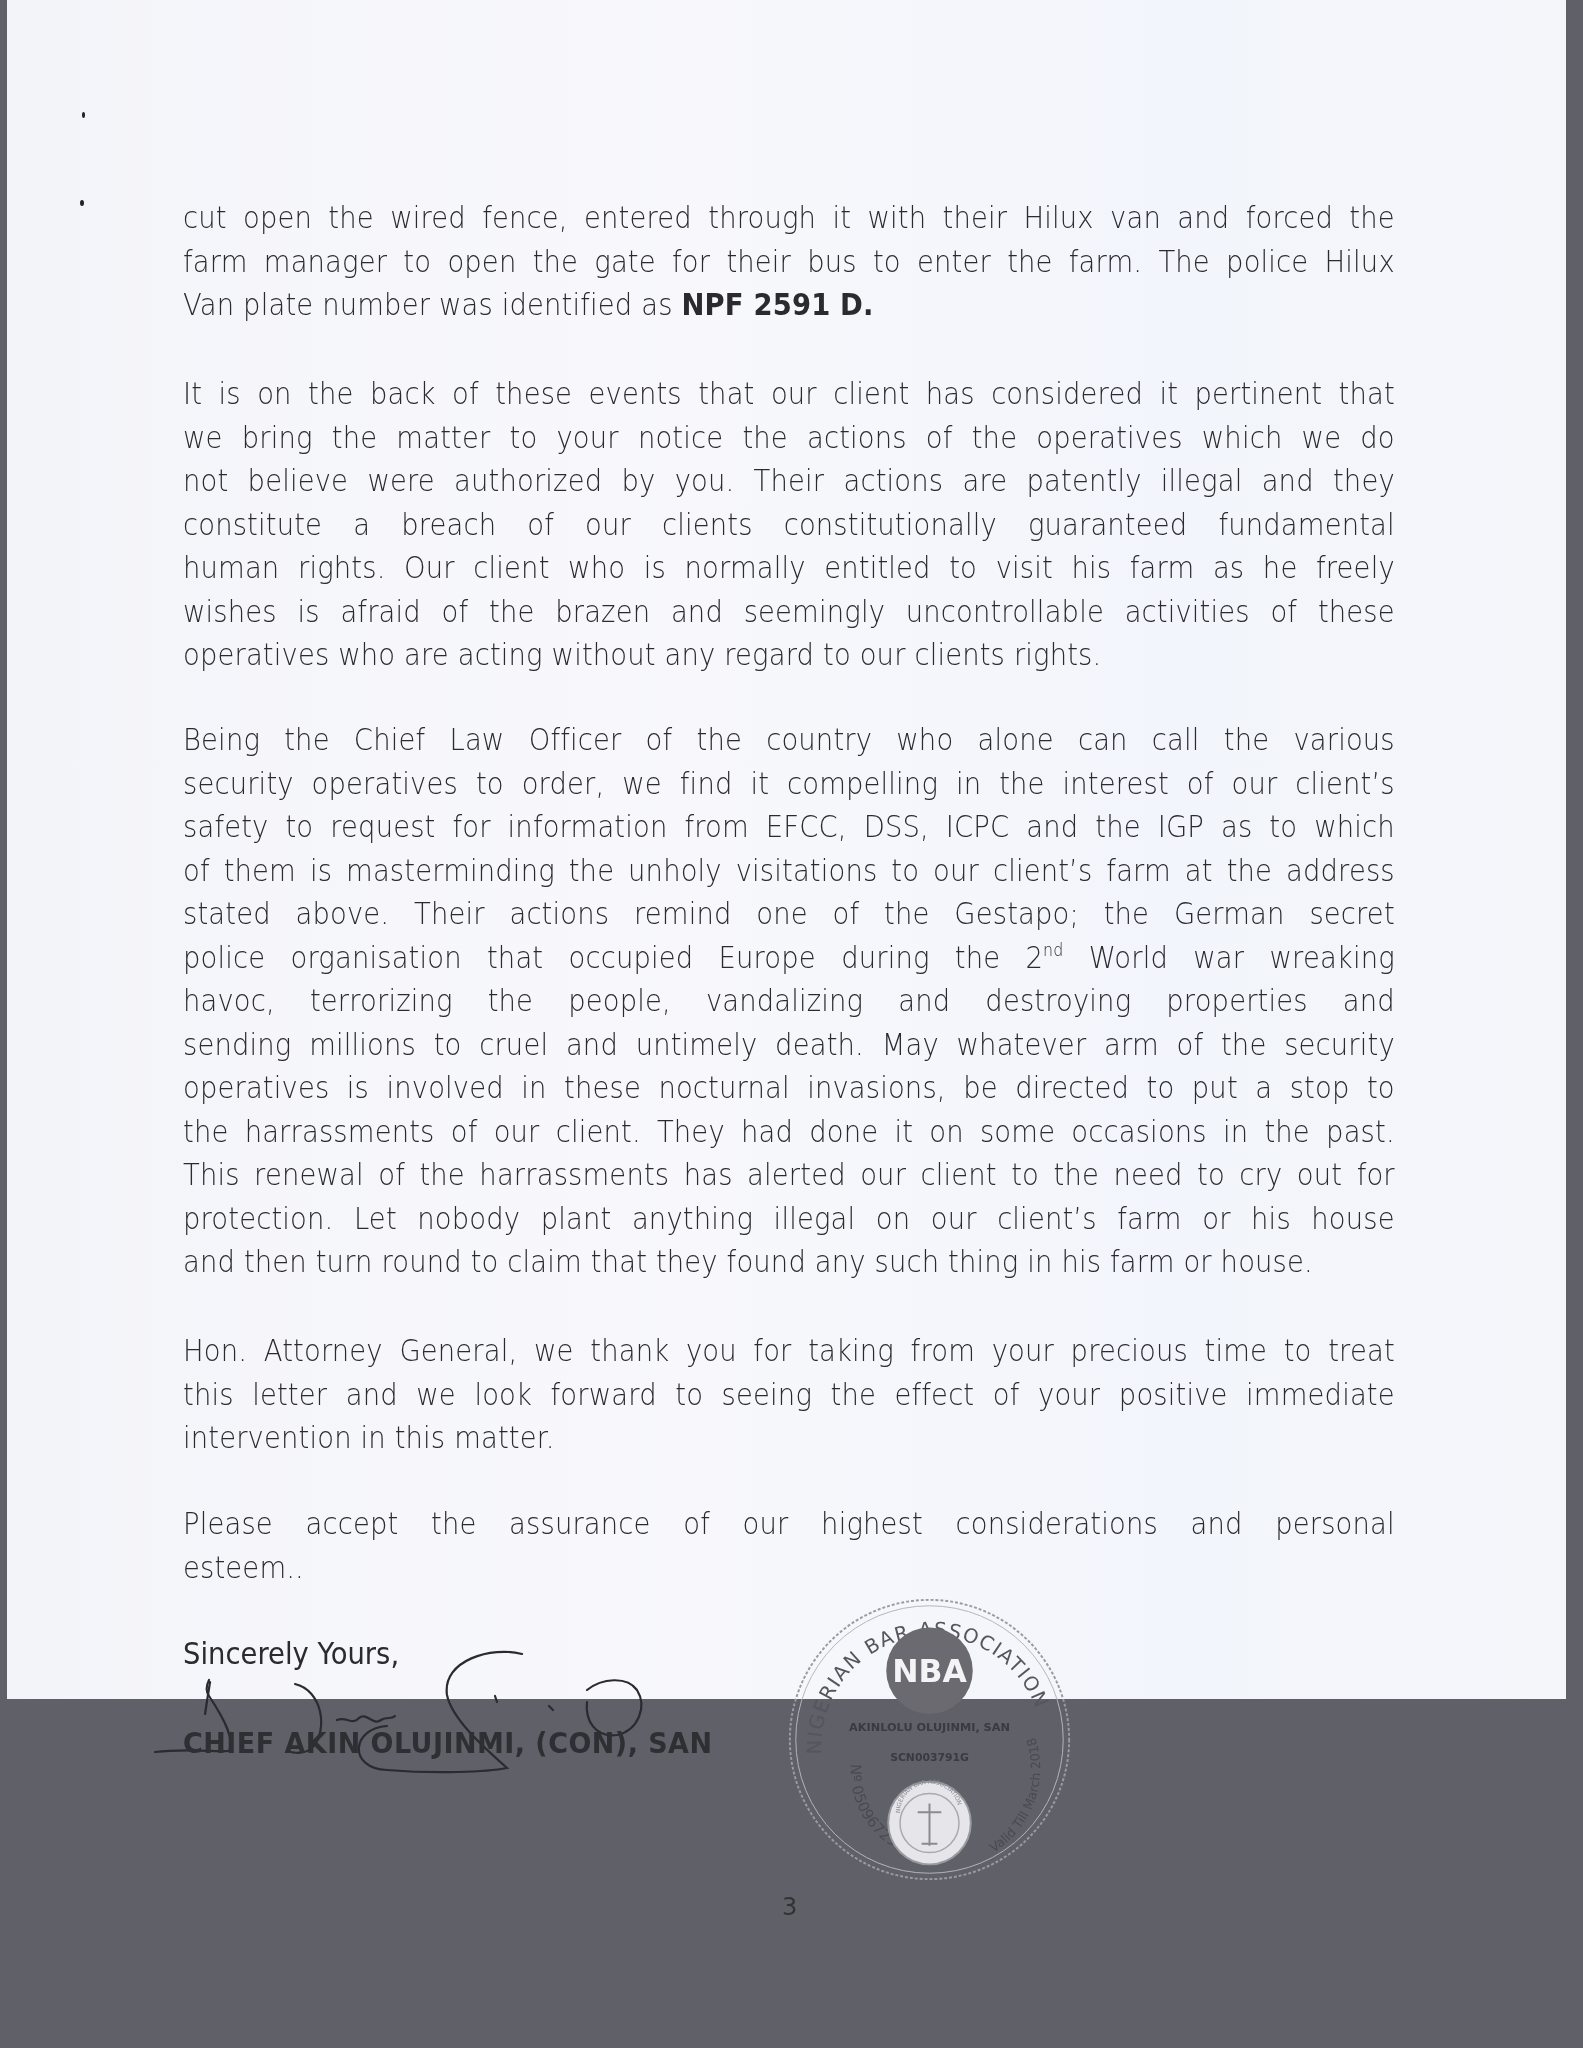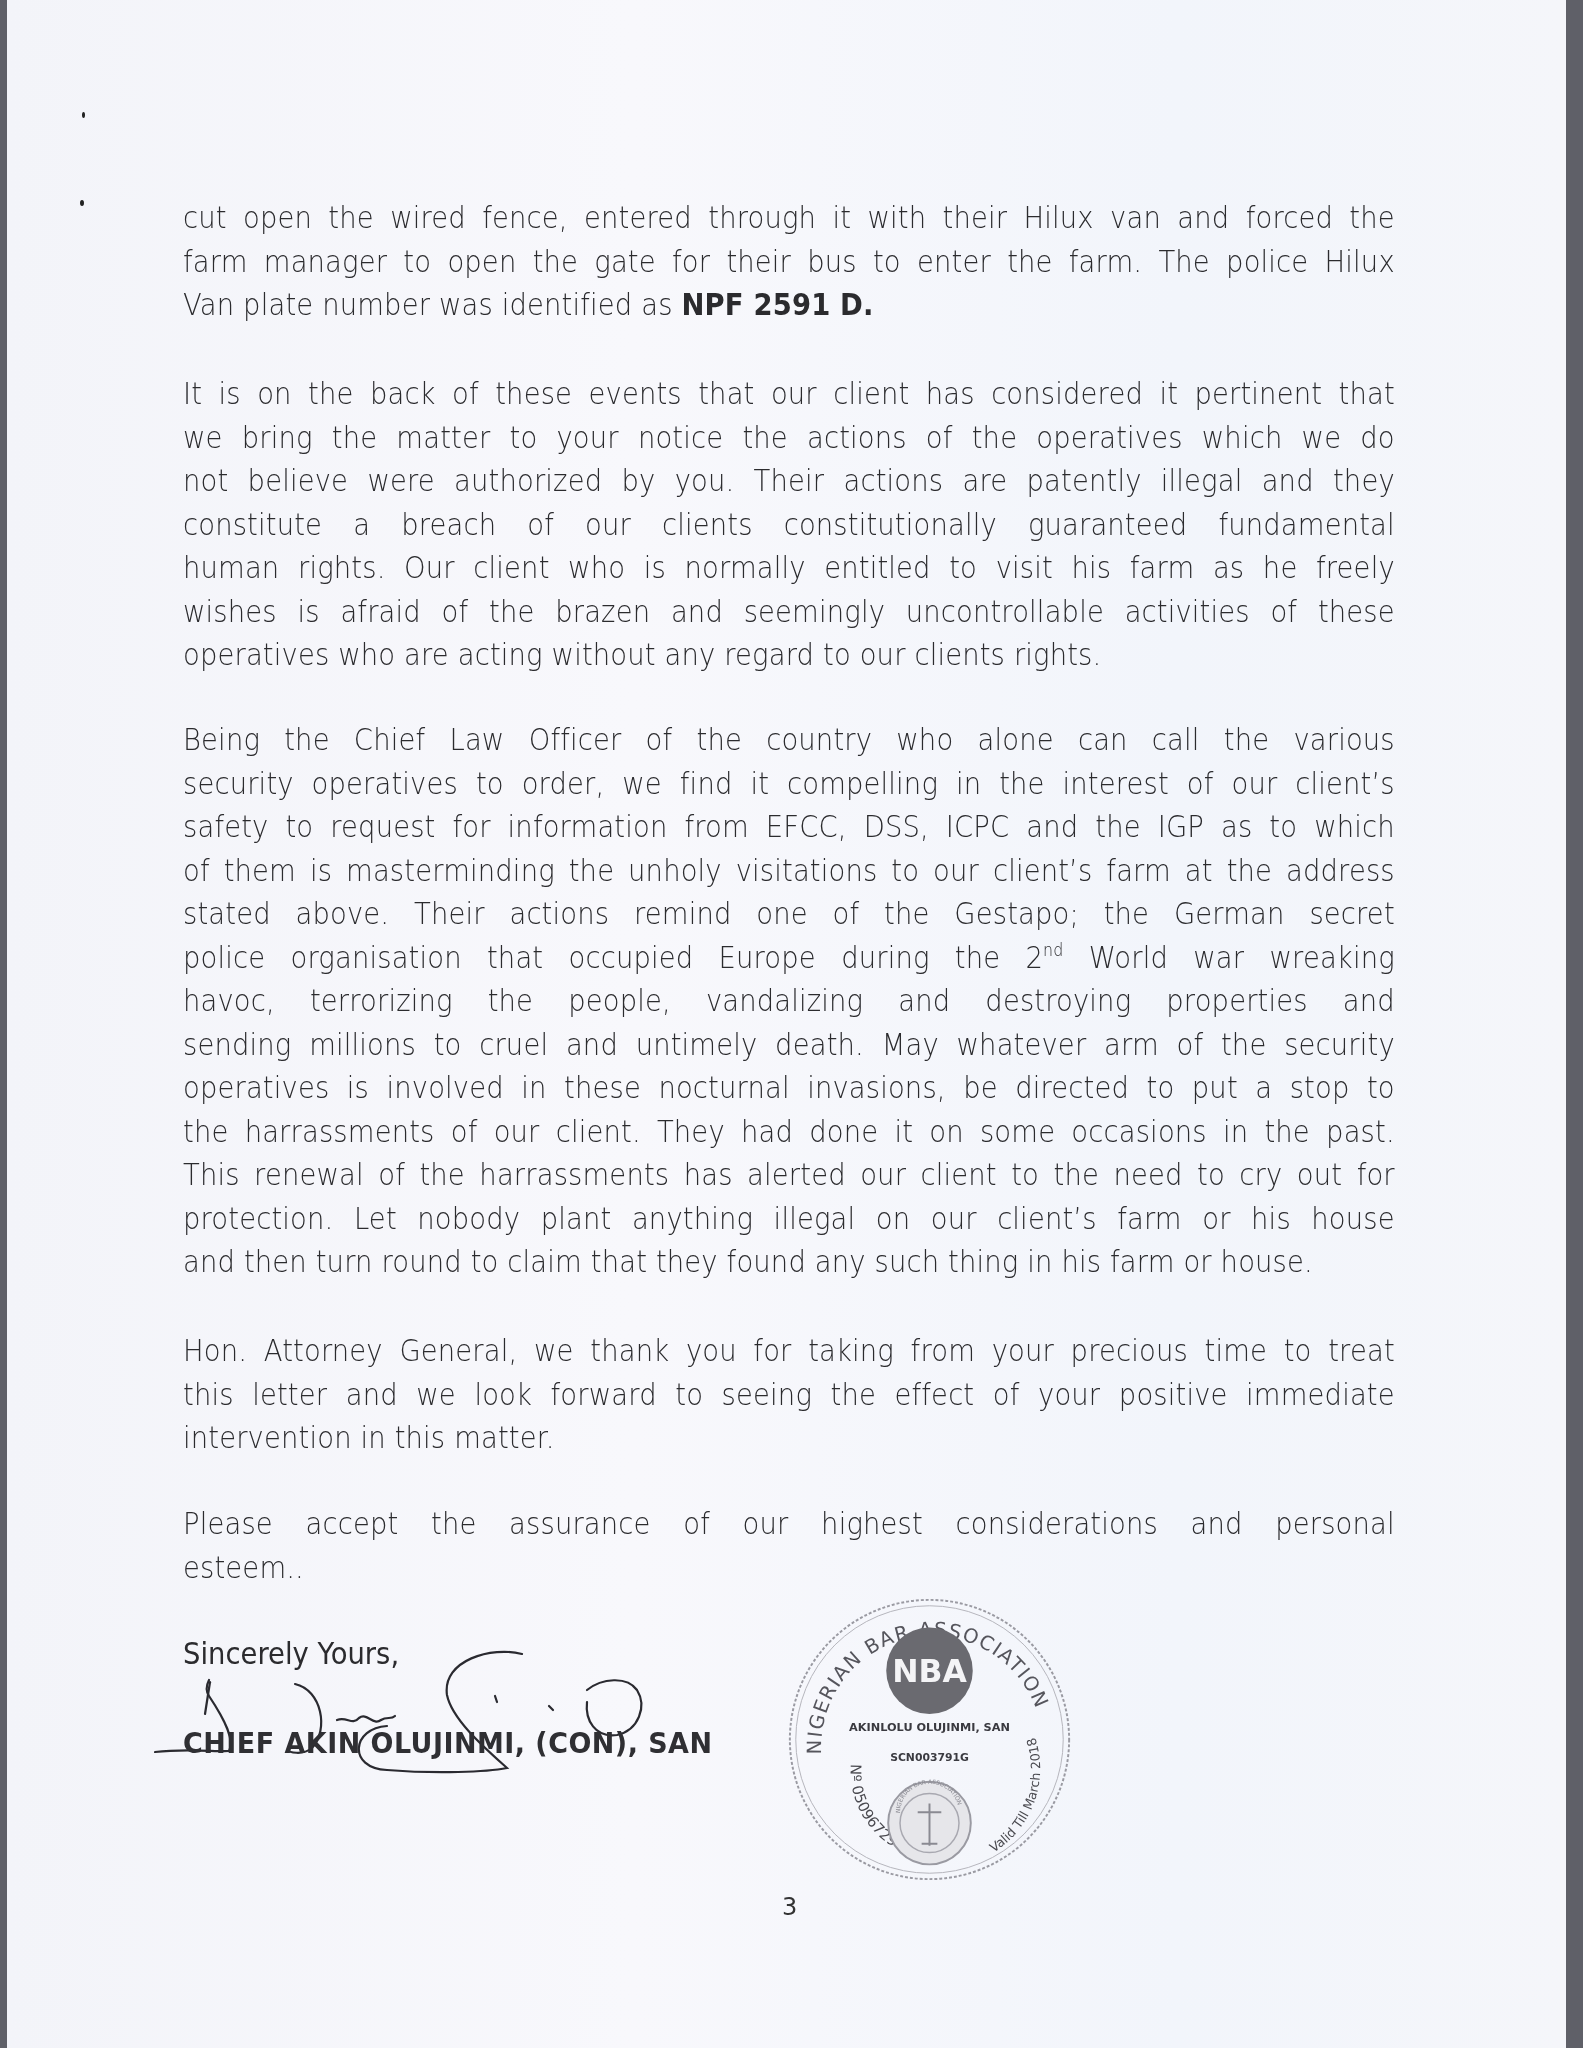--- a/index.html
+++ b/index.html
@@ -4,21 +4,21 @@
 <style>
   html, body { margin: 0; padding: 0; }
   body {
     width: 1583px; height: 2048px;
     background: #5f6068;
     position: relative; overflow: hidden;
     font-family: "Liberation Sans", "DejaVu Sans", sans-serif;
   }
   .page {
     position: absolute; left: 7px; top: 0;
-    width: 1559px; height: 2048px;
+    width: 1559px; height: 1699px;
     background: linear-gradient(90deg, #f3f4f9 0%, #f8f8fc 40%, #f2f5fb 75%, #f5f6fa 100%);
   }
   .text-block {
     position: absolute; left: 176px; width: 1212px;
     color: #2b2b2e;
     font-size: 29.5px;
     line-height: 43.5px;
     text-align: justify;
     letter-spacing: 0.15px;
     font-family: "DejaVu Sans", "Liberation Sans", sans-serif;

